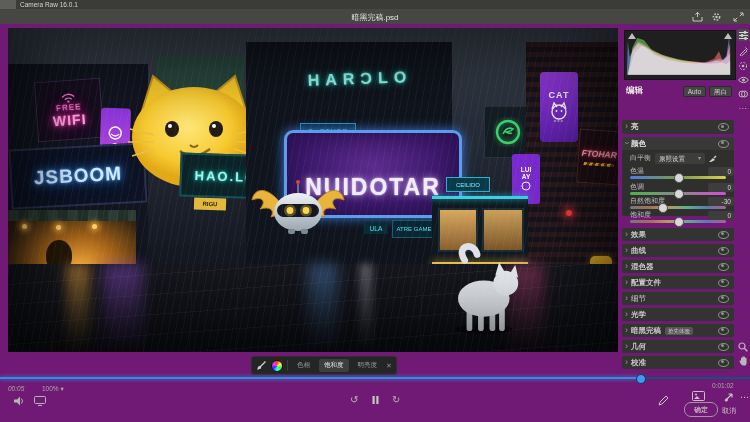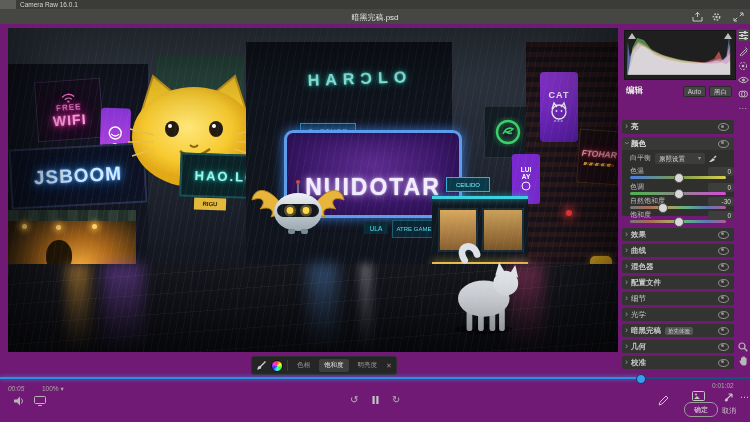--- a/index.html
+++ b/index.html
@@ -383,21 +383,21 @@
       <span style="font-weight:bold;">配置文件</span>
       <span class="eye"></span>
     </div>
   <div class="prow" style="top:292px;height:13px;">
       <span class="chev">›</span>
       <span style="font-weight:normal;">细节</span>
       <span class="eye"></span>
     </div>
   <div class="prow" style="top:308px;height:13px;">
       <span class="chev">›</span>
-      <span style="font-weight:normal;">光学</span>
+      <span style="font-weight:bold;">光学</span>
       <span class="eye"></span>
     </div>
   <div class="prow" style="top:324px;height:13px;">
       <span class="chev">›</span>
       <span style="font-weight:bold;white-space:nowrap;overflow:hidden;max-width:34px;text-overflow:ellipsis;">暗黑完稿</span>
       <span class="badge">抢先体验</span>
       <span class="eye"></span>
     </div>
   <div class="prow" style="top:340px;height:13px;">
       <span class="chev">›</span>

